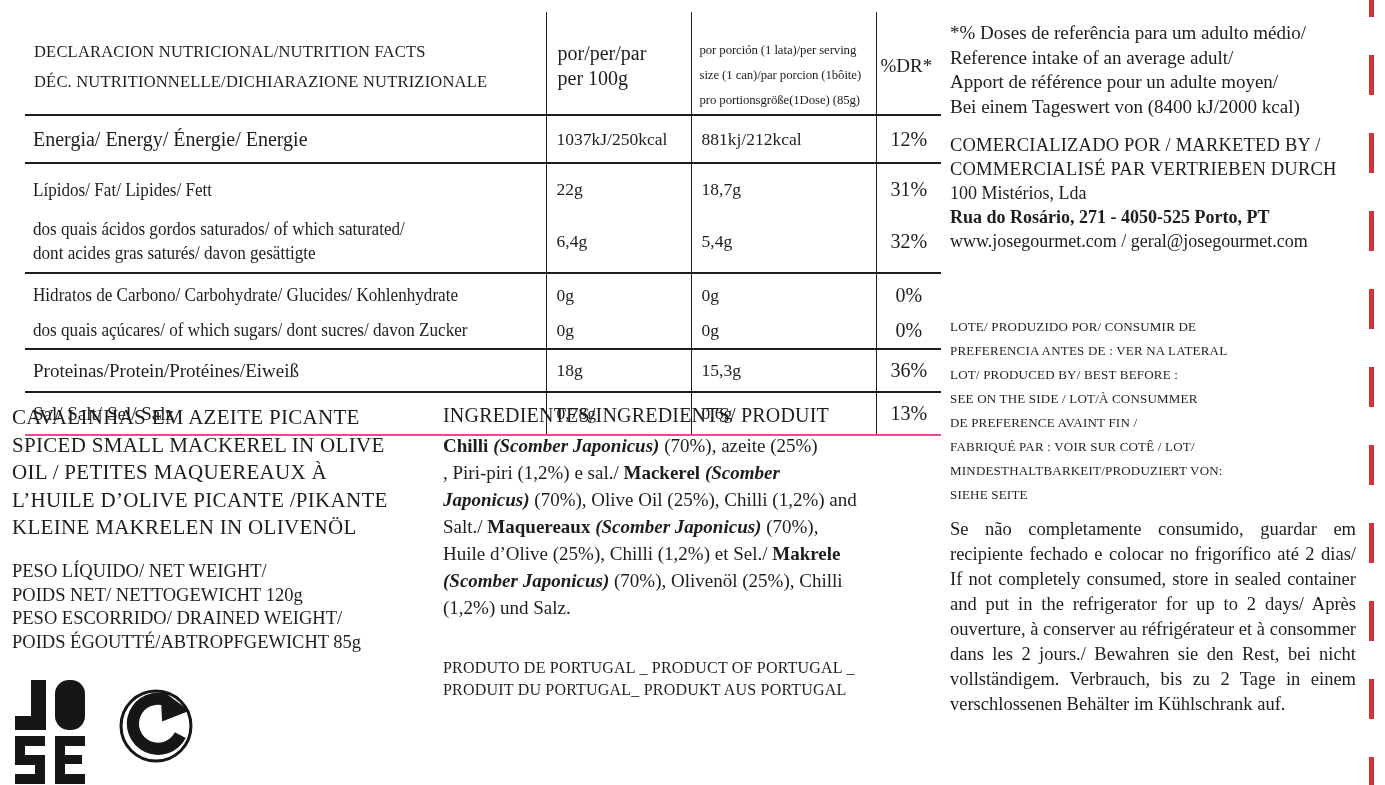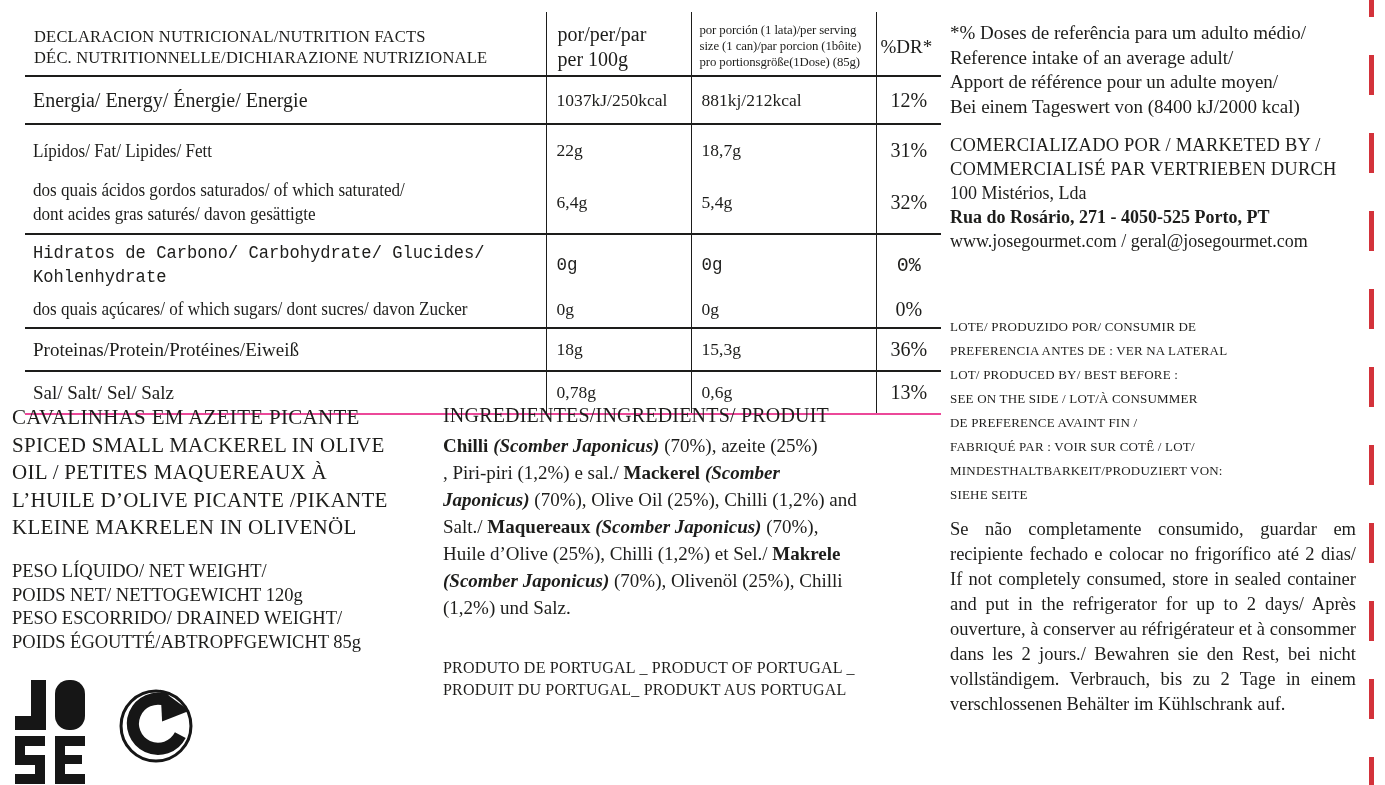--- a/index.html
+++ b/index.html
@@ -15,33 +15,33 @@
   table.ntable{
     position:absolute;left:25px;top:12px;width:916px;
     border-collapse:collapse;table-layout:fixed;color:#1d1d1b;
   }
   table.ntable td{vertical-align:middle;overflow:hidden;}
   td.c2,td.c3,td.c4{border-left:1.5px solid #1d1d1b;}
   tr.bt td{border-top:2px solid #1d1d1b;}
   tr.bb td{border-bottom:2px solid #ec4899;}
   .r-head td{vertical-align:top;}
   .r-head{height:64px;}
-  .t-title{font-size:16.5px;line-height:21px;padding:7px 0 0 8px;letter-spacing:.2px;}
+  .t-title{font-size:16.5px;line-height:30px;padding:7px 0 0 8px;letter-spacing:.2px;}
   .h-per100{font-size:20px;line-height:25px;padding:6px 0 0 10px;}
-  .h-serv{font-size:12.8px;line-height:16px;padding:5px 0 0 7px;letter-spacing:-.1px;white-space:pre;}
+  .h-serv{font-size:12.8px;line-height:25px;padding:5px 0 0 7px;letter-spacing:-.1px;white-space:pre;margin-top:20px;}
   .h-dr{font-size:19px;padding:6px 0 0 3px;text-align:left;}
   .lbl{font-size:19px;padding-left:8px;}
   .lbl-big{font-size:20px;padding-left:8px;}
   .cond{display:inline-block;transform:scaleX(.9);transform-origin:0 50%;white-space:pre-line;line-height:24px;}
   .val{font-size:17.5px;padding-left:10px;}
   .dr{font-size:20px;text-align:center;}
   .r-energy{height:48px;}
   .r-fat{height:46px;}  .r-fat td{vertical-align:top;padding-top:7px;}
   .r-sat{height:64px;}  .r-sat td{vertical-align:top;padding-top:2px;}
-  .r-carb{height:38px;font-family:Liberation Mono, monospace;} .r-carb td{vertical-align:top;padding-top:6px;}
+  .r-carb{height:38px;} .r-carb td{vertical-align:top;padding-top:6px;}
   .r-sug{height:38px;margin-left:20px;}  .r-sug td{vertical-align:top;padding-top:2px;}
   .r-prot{height:43px;}
   .r-salt{height:43px;}
 
   
   .blk{position:absolute;}
   .product-name{left:12px;top:404px;width:430px;font-size:21px;line-height:27.5px;letter-spacing:.3px;}
   .weights{left:12px;top:560px;width:430px;font-size:18.5px;line-height:23.5px;}
   .ingredients{left:443px;top:404px;width:447px;}
   .ing-title{font-size:20px;letter-spacing:.2px;}

